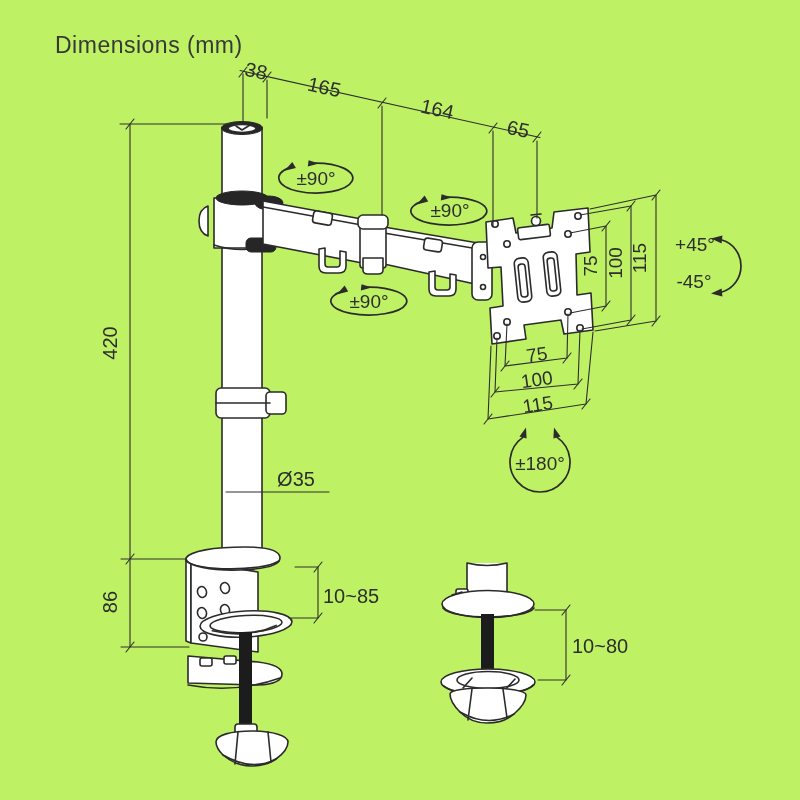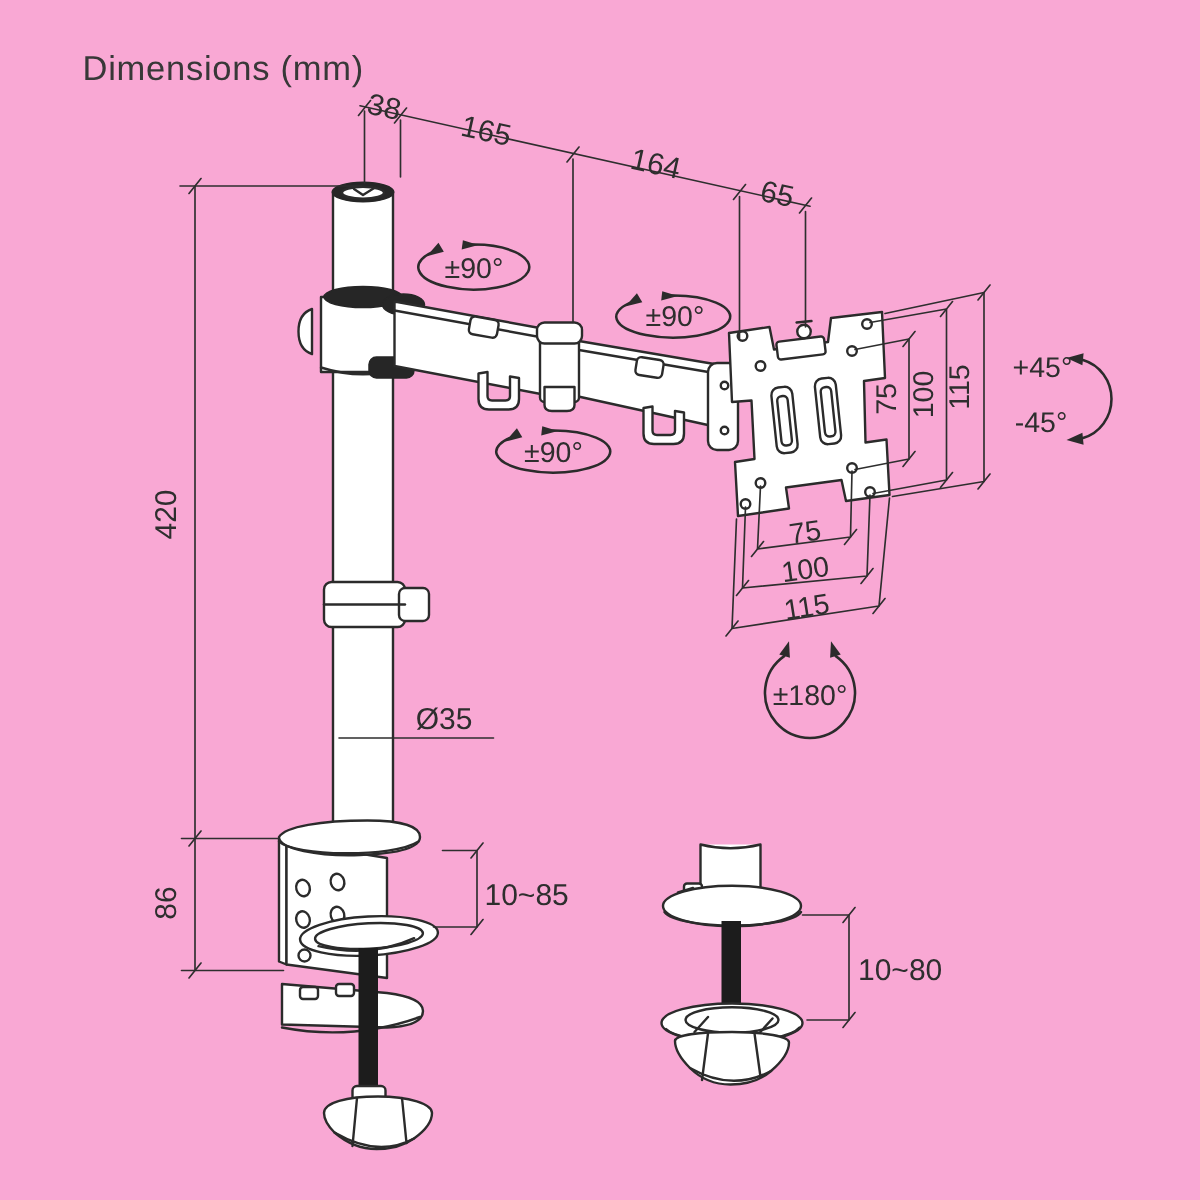--- a/index.html
+++ b/index.html
@@ -1,16 +1,16 @@
 <!DOCTYPE html>
 <html><head>
 <meta charset="utf-8">
 <style>
   html,body{margin:0;padding:0;background:#fff;}
-  .stage{position:relative;width:800px;height:800px;background:#f9a8d4;overflow:hidden;
+  .stage{position:relative;width:800px;height:800px;background:#bef264;overflow:hidden;
          font-family:"Liberation Sans",sans-serif;}
   svg{position:absolute;left:0;top:0;}
   svg text{font-family:"Liberation Sans",sans-serif;fill:#2e2e2e;}
   .part{fill:none;stroke:#2b2b2b;stroke-width:1.6;stroke-linecap:round;stroke-linejoin:round;}
   .w{fill:#ffffff;stroke:#2b2b2b;stroke-width:1.6;stroke-linejoin:round;}
   .dk{fill:#262626;stroke:#262626;stroke-width:1;}
   .rod{fill:#1c1c1c;stroke:none;}
   .dim{fill:none;stroke:#2e2e2e;stroke-width:1.1;stroke-linecap:round;}
   .rot{fill:none;stroke:#2b2b2b;stroke-width:1.7;stroke-linecap:round;}
   .ah{fill:#2b2b2b;stroke:none;}

